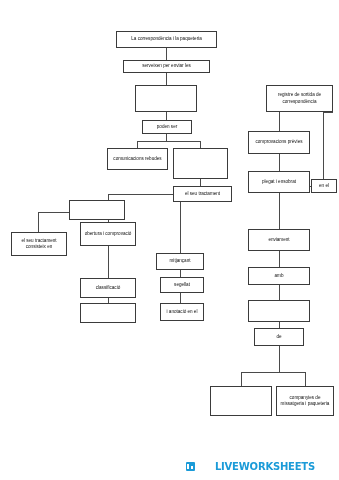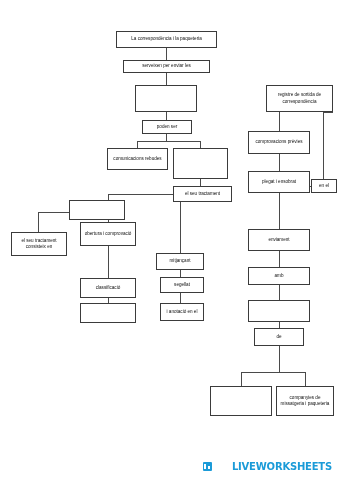--- a/index.html
+++ b/index.html
@@ -36,21 +36,21 @@
     word-break: break-word;
   }
   .link {
     position: absolute;
     background: #4a4a4a;
   }
   .link.h { height: 1px; }
   .link.v { width: 1px; }
   #footer-logo {
     position: absolute;
-    right: 7px;
+    right: 24px;
     bottom: 8px;
     display: flex;
     align-items: center;
     gap: 20px;
   }
   #footer-logo .glyphbox {
     display: inline-block;
     width: 9px;
     height: 9px;
     background: #1b9bd8;

